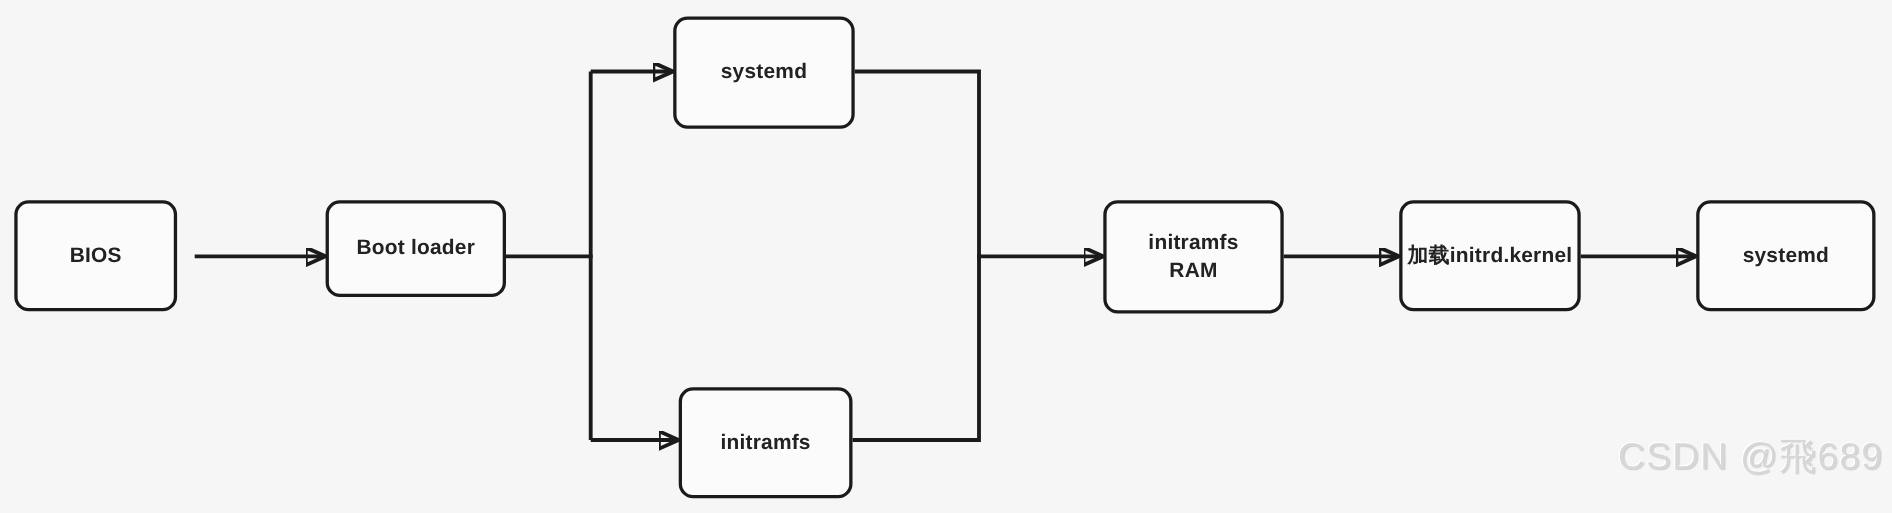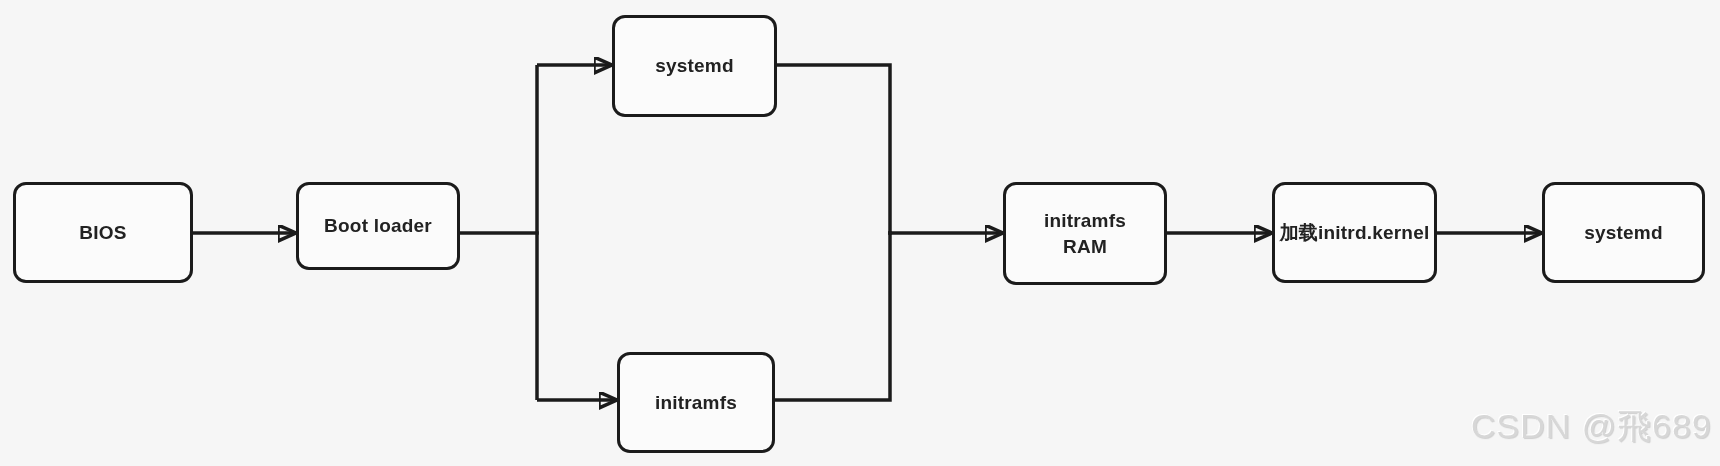--- a/index.html
+++ b/index.html
@@ -45,21 +45,21 @@
     font-size: 19px;
     font-weight: bold;
     color: #222222;
     line-height: 1.35;
     white-space: pre-line;
     letter-spacing: 0.2px;
   }
   .watermark {
     position: absolute;
     right: 8px;
-    bottom: 16px;
+    bottom: 28px;
     font-size: 34px;
     letter-spacing: 1px;
     color: #d7d7d7;
     text-shadow: -1px -1px 0 #ffffff, 1px 1px 1px #cfcfcf;
     user-select: none;
   }
 </style>
 </head>
 <body>
 
@@ -86,21 +86,21 @@
 
     <path d="M775,400 H890 V231.25"></path>
 
     <path d="M888.25,233 H1002" marker-end="url(#arrow)"></path>
 
     <path d="M1167,233 H1271" marker-end="url(#arrow)"></path>
 
     <path d="M1437,233 H1541" marker-end="url(#arrow)"></path>
   </svg>
 
-  <div class="node" style="left:13px; top:182px; width:180px; height:101px">
+  <div class="node" style="left:13px; top:182px; width:148px; height:101px">
     <span class="node-label">BIOS</span>
   </div>
 
   <div class="node" style="left:296px; top:182px; width:164px; height:88px">
     <span class="node-label">Boot loader</span>
   </div>
 
   <div class="node" style="left:612px; top:15px; width:165px; height:102px">
     <span class="node-label">systemd</span>
   </div>

